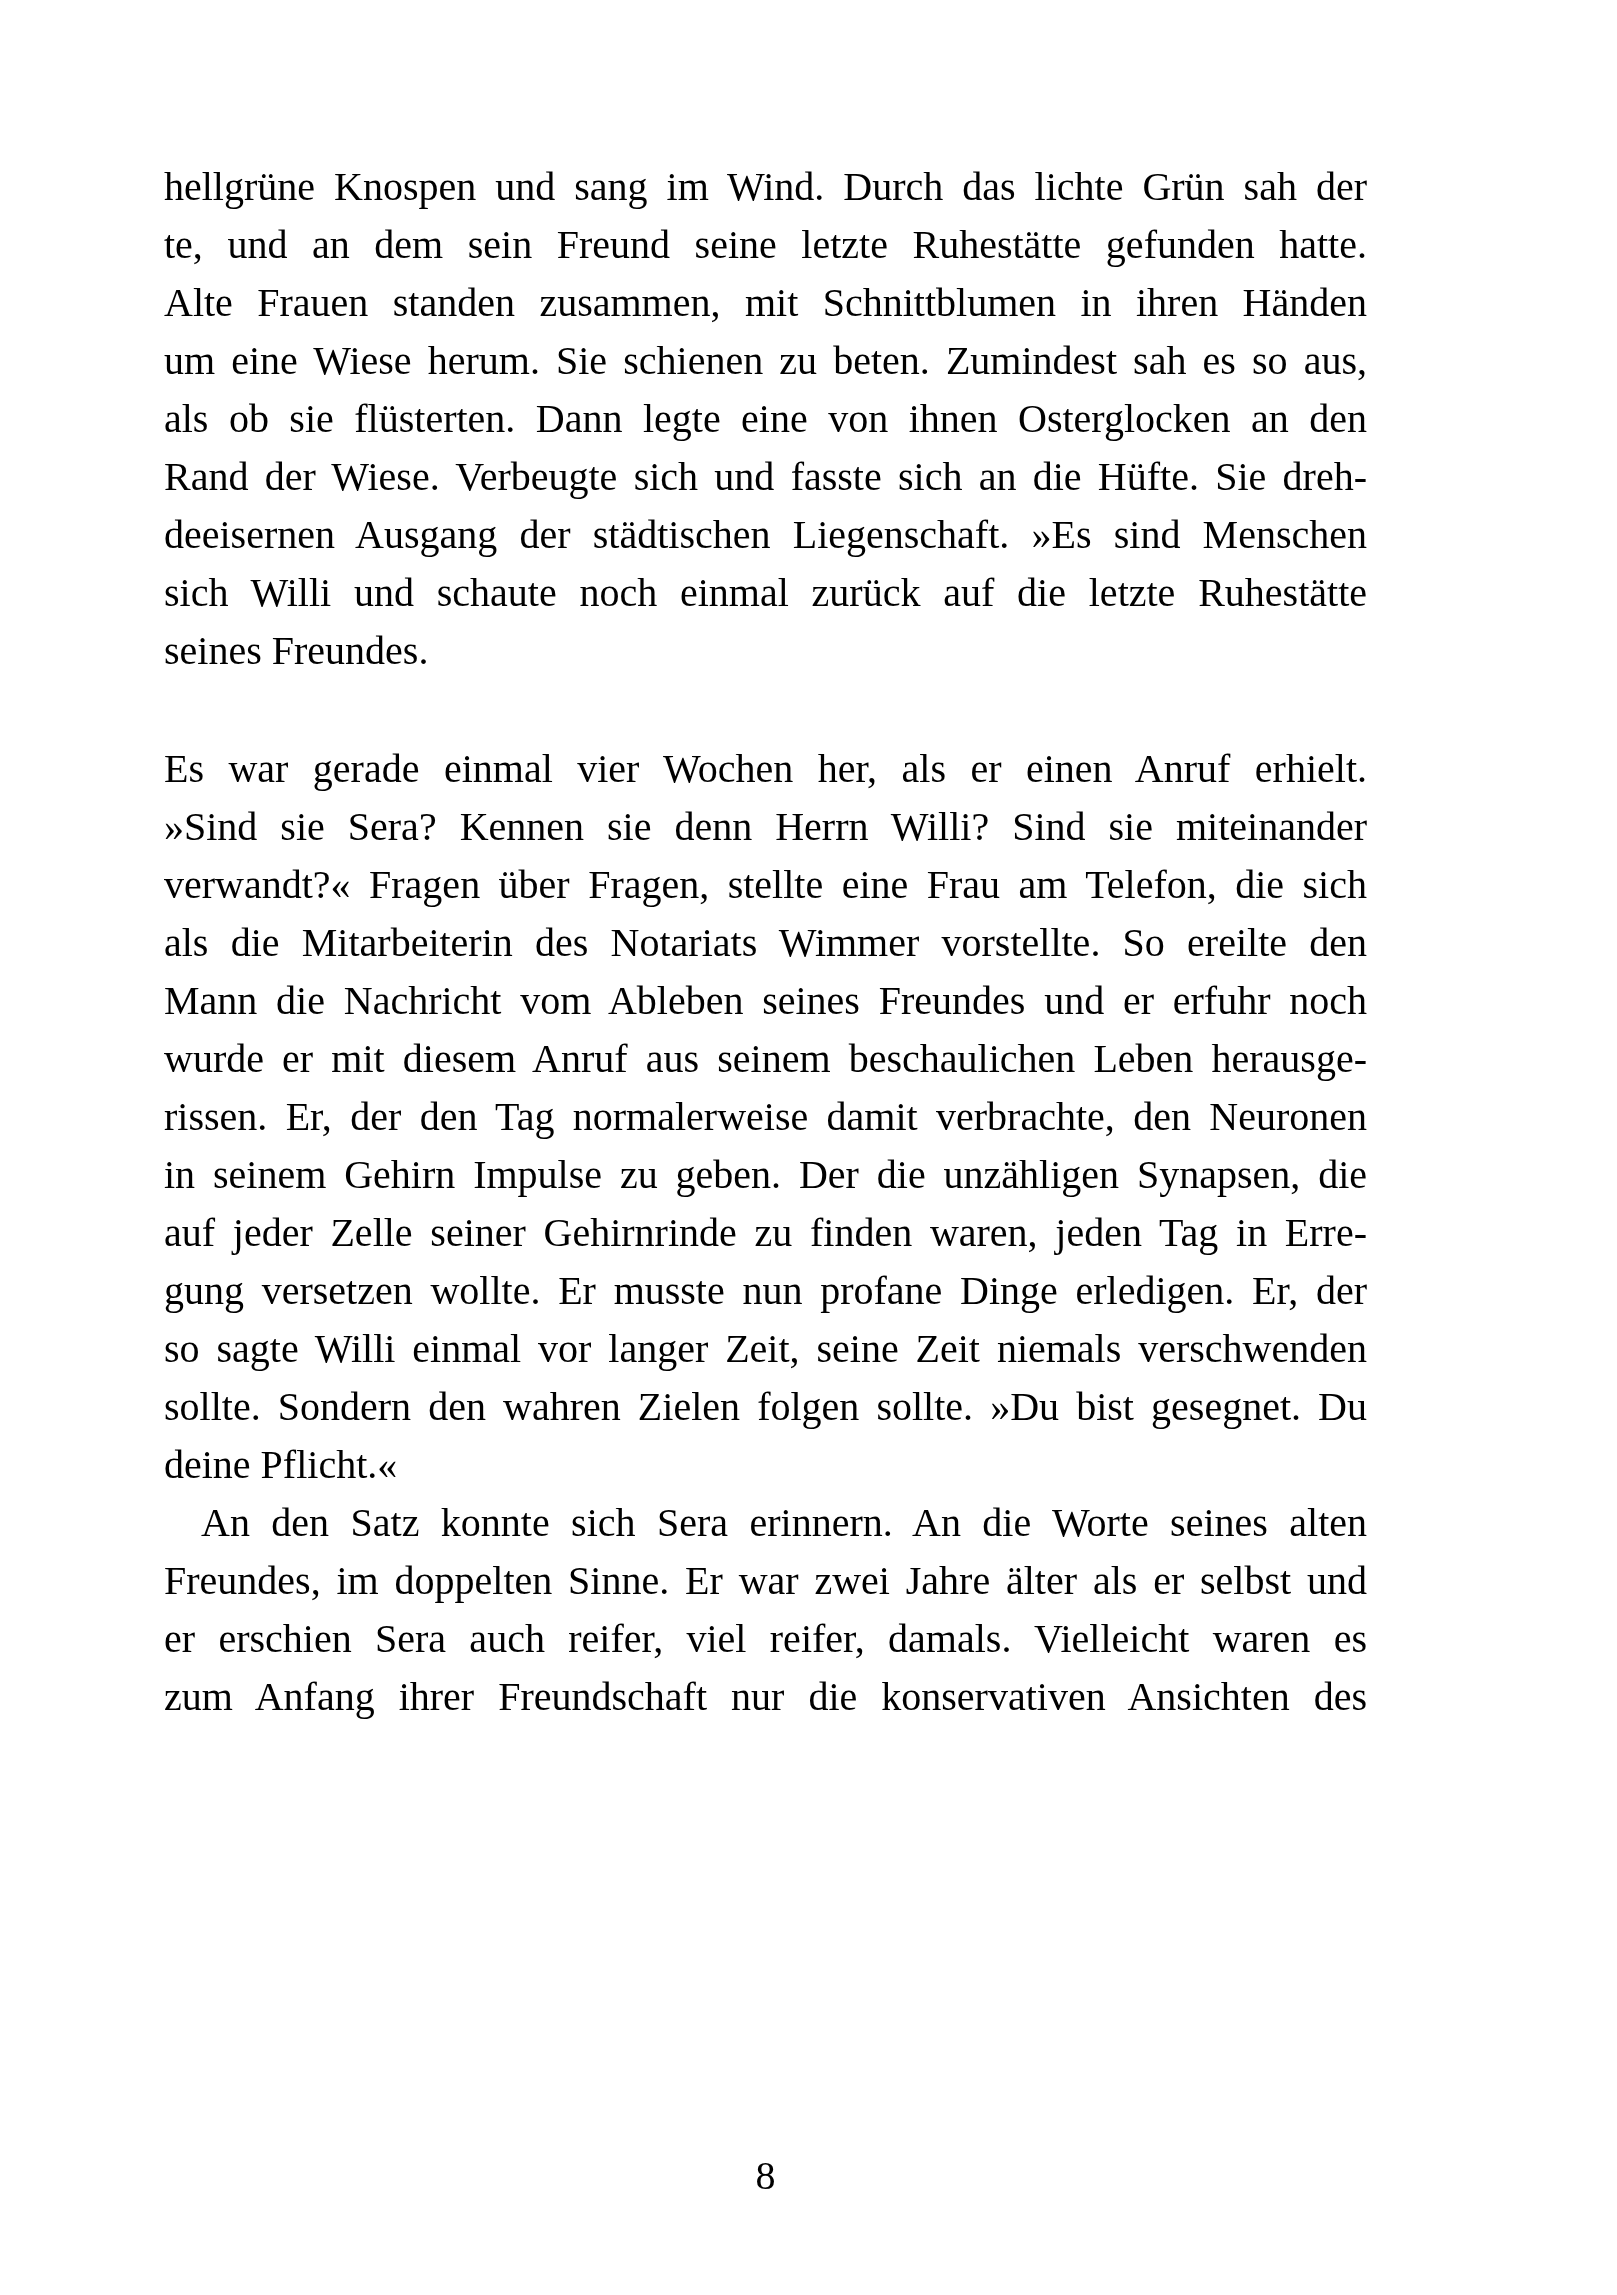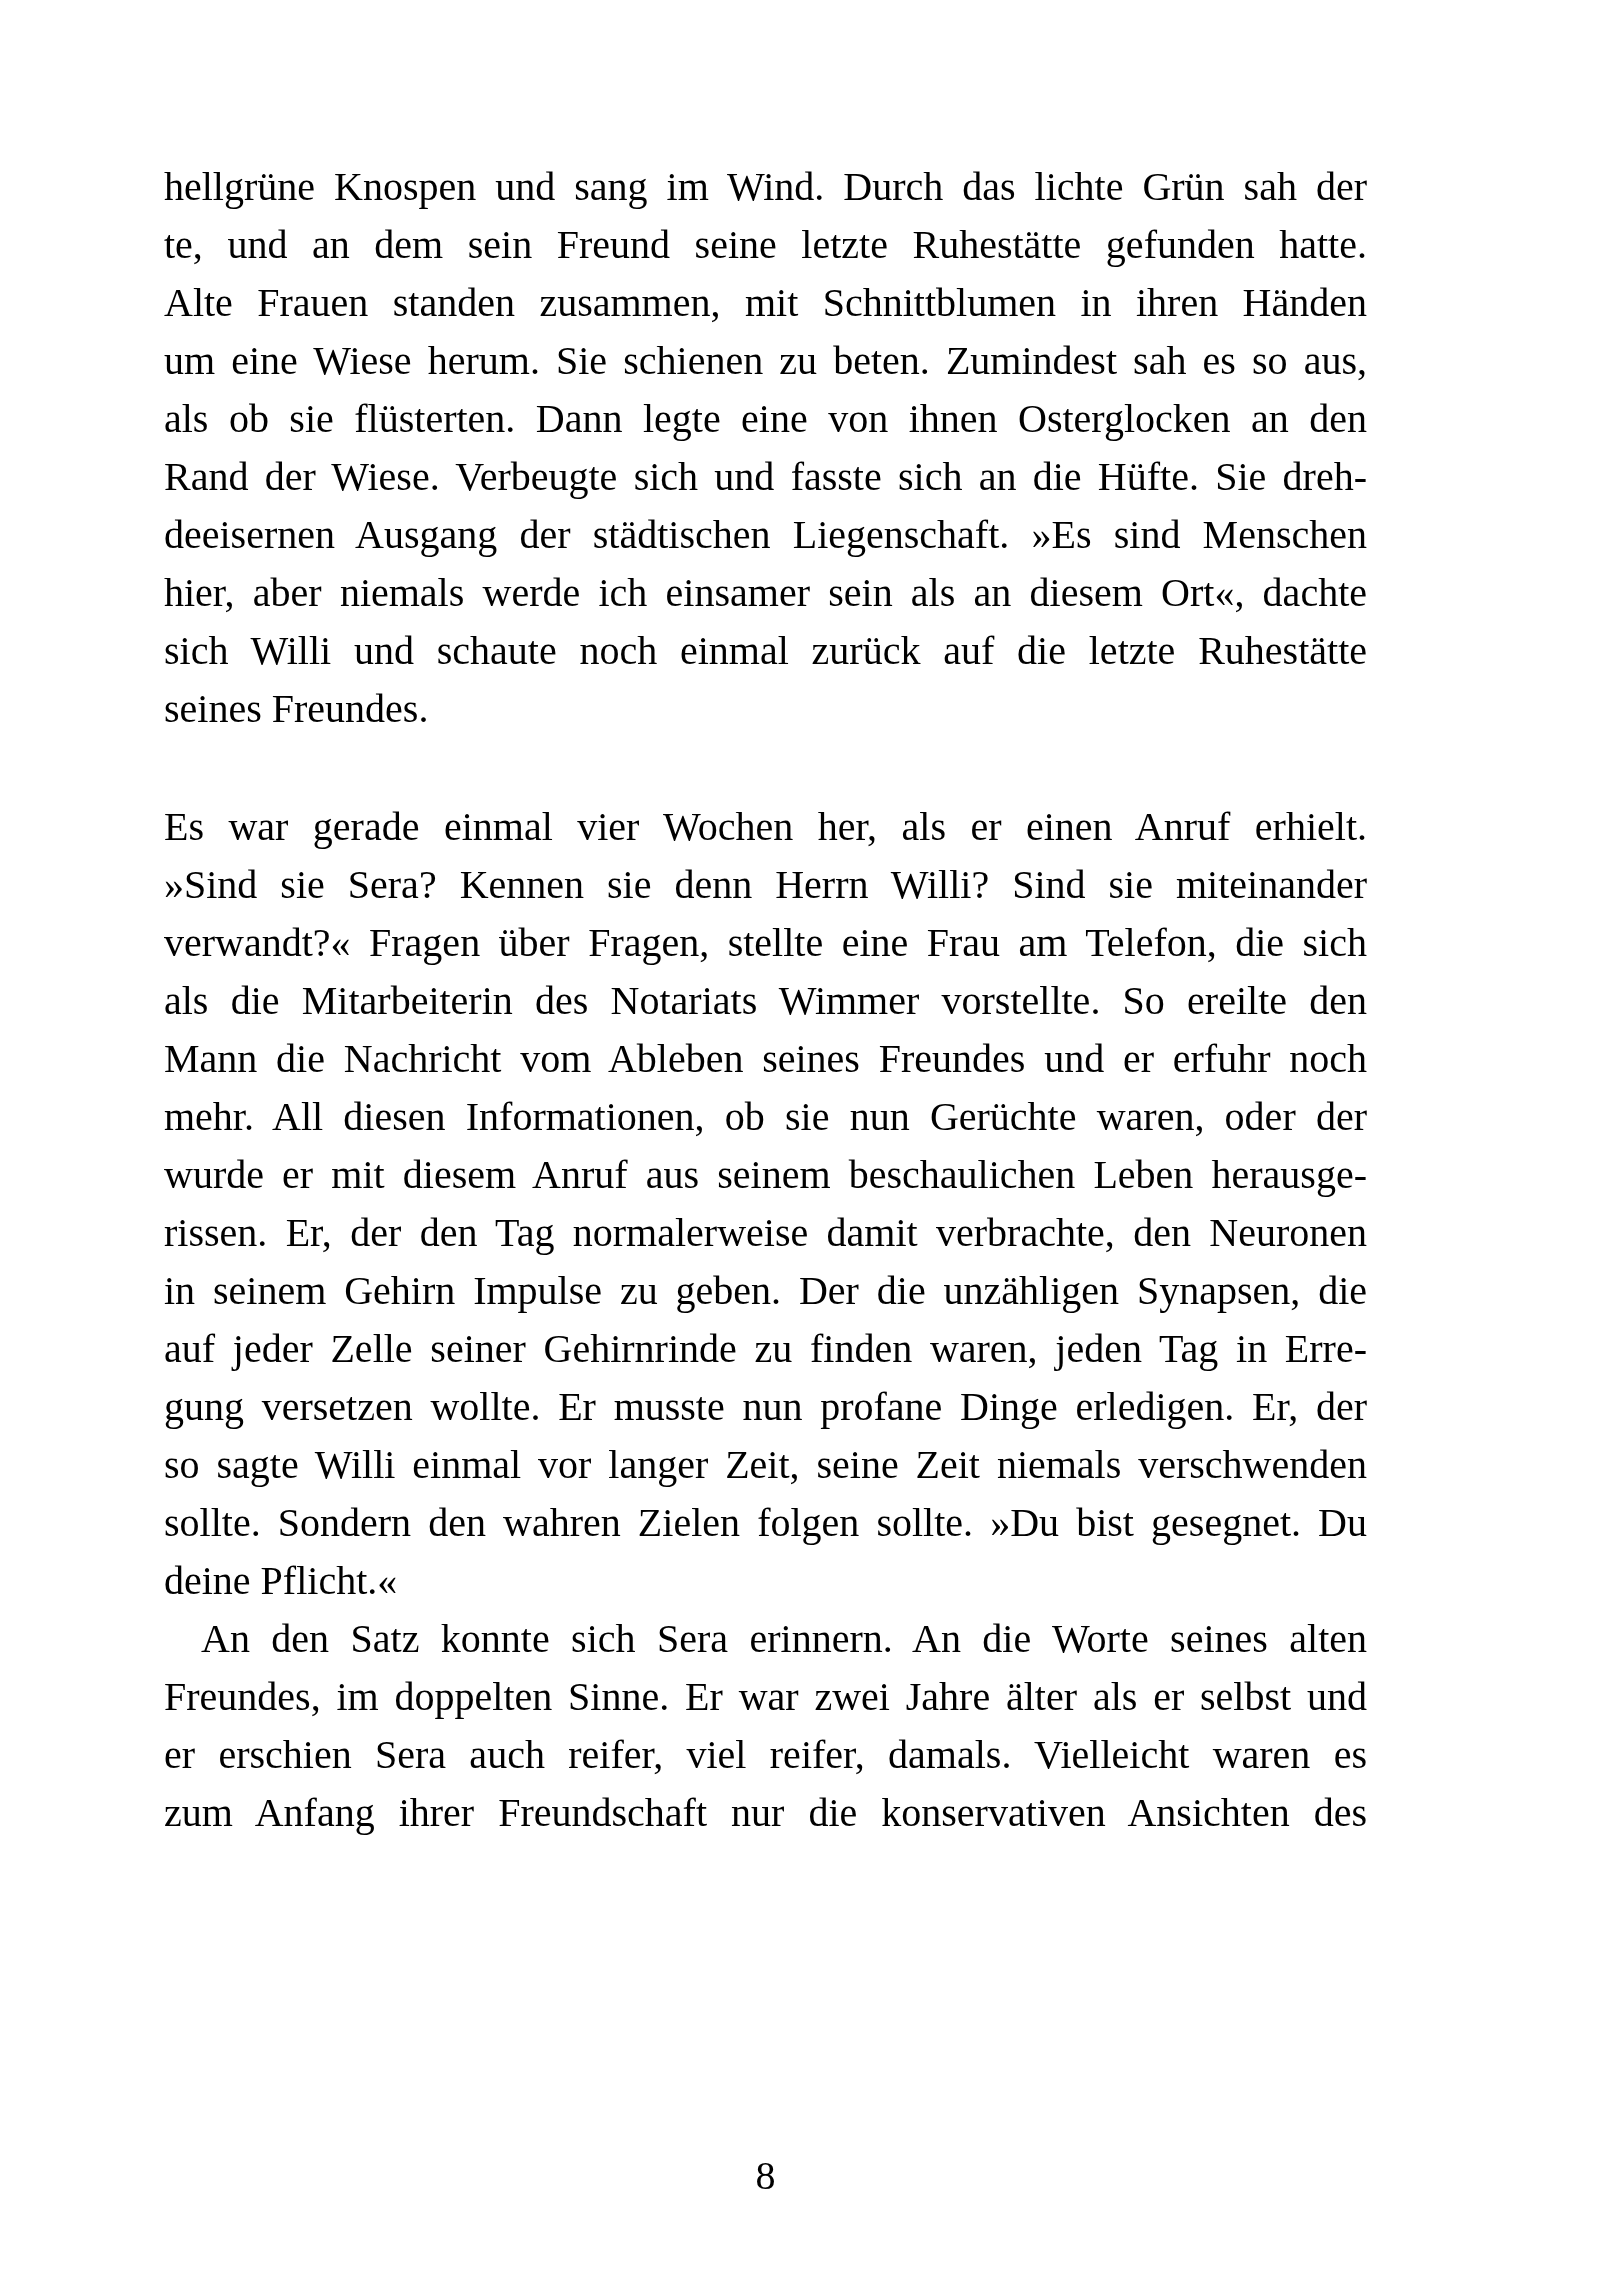--- a/index.html
+++ b/index.html
@@ -57,31 +57,29 @@
 
 <div class="text-block" id="text-block">
     <div class="paragraph">
       <div class="line">hellgrüne Knospen und sang im Wind. Durch das lichte Grün sah der</div>
       <div class="line">te, und an dem sein Freund seine letzte Ruhestätte gefunden hatte.</div>
       <div class="line">Alte Frauen standen zusammen, mit Schnittblumen in ihren Händen</div>
       <div class="line">um eine Wiese herum. Sie schienen zu beten. Zumindest sah es so aus,</div>
       <div class="line">als ob sie flüsterten. Dann legte eine von ihnen Osterglocken an den</div>
       <div class="line">Rand der Wiese. Verbeugte sich und fasste sich an die Hüfte. Sie dreh-</div>
       <div class="line">deeisernen Ausgang der städtischen Liegenschaft. »Es sind Menschen</div>
-      <div class="line">hier, aber niemals werde ich einsamer sein als an diesem Ort«, dachte</div>
       <div class="line">sich Willi und schaute noch einmal zurück auf die letzte Ruhestätte</div>
       <div class="line flush-last">seines Freundes.</div>
     </div>
     <div class="paragraph gap-before">
       <div class="line">Es war gerade einmal vier Wochen her, als er einen Anruf erhielt.</div>
       <div class="line">»Sind sie Sera? Kennen sie denn Herrn Willi? Sind sie miteinander</div>
       <div class="line">verwandt?« Fragen über Fragen, stellte eine Frau am Telefon, die sich</div>
       <div class="line">als die Mitarbeiterin des Notariats Wimmer vorstellte. So ereilte den</div>
       <div class="line">Mann die Nachricht vom Ableben seines Freundes und er erfuhr noch</div>
-      <div class="line">mehr. All diesen Informationen, ob sie nun Gerüchte waren, oder der</div>
       <div class="line">wurde er mit diesem Anruf aus seinem beschaulichen Leben herausge-</div>
       <div class="line">rissen. Er, der den Tag normalerweise damit verbrachte, den Neuronen</div>
       <div class="line">in seinem Gehirn Impulse zu geben. Der die unzähligen Synapsen, die</div>
       <div class="line">auf jeder Zelle seiner Gehirnrinde zu finden waren, jeden Tag in Erre-</div>
       <div class="line">gung versetzen wollte. Er musste nun profane Dinge erledigen. Er, der</div>
       <div class="line">so sagte Willi einmal vor langer Zeit, seine Zeit niemals verschwenden</div>
       <div class="line">sollte. Sondern den wahren Zielen folgen sollte. »Du bist gesegnet. Du</div>
       <div class="line flush-last">deine Pflicht.«</div>
     </div>
     <div class="paragraph">

